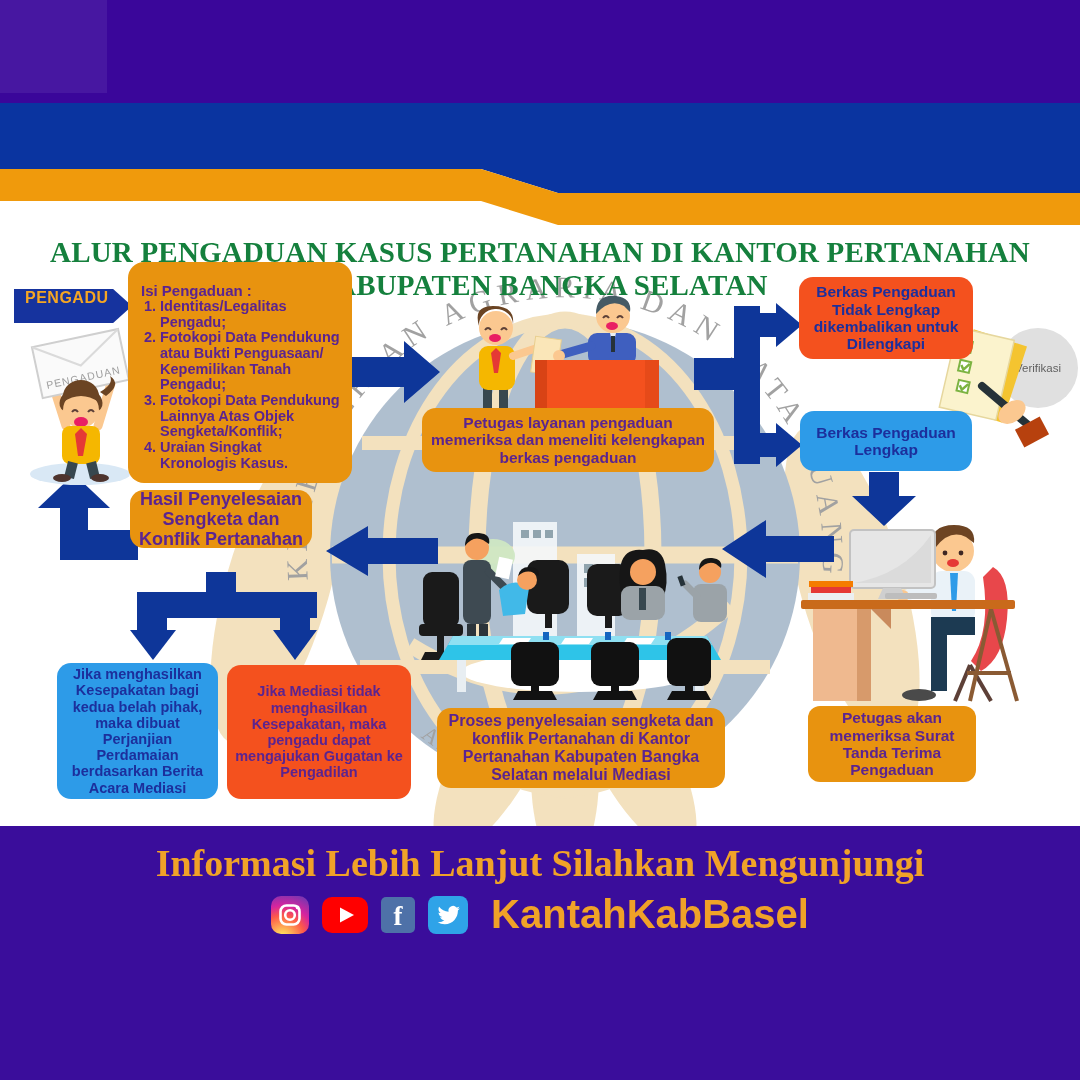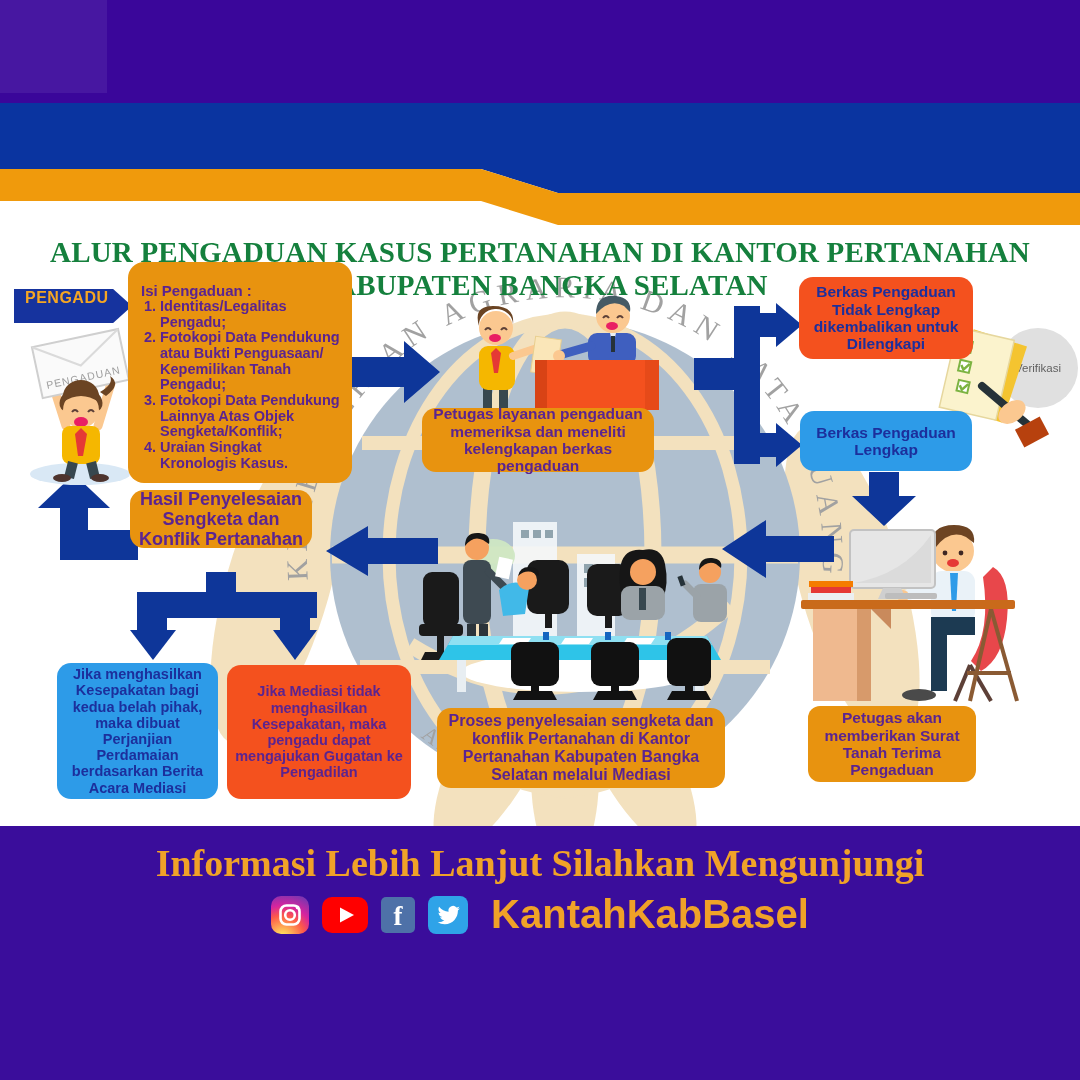--- a/index.html
+++ b/index.html
@@ -34,21 +34,21 @@
   .submit-box li{margin:0;}
 
   .pengadu-banner{left:14px;top:289px;width:118px;height:34px;background:#16339E;z-index:6;
      clip-path:polygon(0 0,84% 0,100% 50%,84% 100%,0 100%);
      display:flex;align-items:flex-start;color:#F5A623;font-weight:800;font-size:16px;
      letter-spacing:.5px;padding-left:11px;box-sizing:border-box;}
 
   .arrow{z-index:4;}
   .arrow polygon,.arrow rect{fill:#0E3699;}
 
-  .check-box{left:422px;top:408px;width:232px;height:64px;font-size:15.5px;}
+  .check-box{left:422px;top:408px;width:292px;height:64px;font-size:15.5px;}
   .incomplete-box{left:799px;top:277px;width:174px;height:82px;font-size:15.5px;}
   .complete-box{left:800px;top:411px;width:172px;height:60px;font-size:15.5px;}
   .receipt-box{left:808px;top:706px;width:168px;height:76px;font-size:15.5px;border-radius:12px;}
   .mediation-box{left:437px;top:708px;width:288px;height:80px;font-size:16px;}
   .result-box{left:130px;top:490px;width:182px;height:58px;font-size:18px;}
   .agreement-box{left:57px;top:663px;width:161px;height:136px;font-size:14.5px;}
   .noagreement-box{left:227px;top:665px;width:184px;height:134px;font-size:14.5px;}
 
   
   .footer{left:0;top:826px;width:1080px;height:254px;background:#3A0D9B;z-index:7;}
@@ -353,21 +353,21 @@
       <rect x="176" y="122" width="48" height="44" rx="9"></rect>
       <rect x="196" y="166" width="8" height="10"></rect>
       <path d="M 178,180 l 44,0 -5,-9 -34,0 z"></path>
       <rect x="252" y="118" width="44" height="48" rx="9"></rect>
       <rect x="270" y="166" width="8" height="10"></rect>
       <path d="M 252,180 l 44,0 -5,-9 -34,0 z"></path>
     </g>
   </svg>
 
   <div class="abs fbox orange txt-purple receipt-box">
-    <span>Petugas akan memberikan Surat Tanah Terima Pengaduan</span>
+    <span>Petugas akan memeriksa Surat Tanda Terima Pengaduan</span>
   </div>
   <div class="abs fbox orange txt-purple mediation-box">
     <span>Proses penyelesaian sengketa dan konflik Pertanahan di Kantor Pertanahan Kabupaten Bangka Selatan melalui Mediasi</span>
   </div>
   <div class="abs fbox orange txt-purple result-box">
     <span>Hasil Penyelesaian Sengketa dan Konflik Pertanahan</span>
   </div>
   <div class="abs fbox bluebox txt-navy agreement-box">
     <span>Jika menghasilkan Kesepakatan bagi kedua belah pihak, maka dibuat Perjanjian Perdamaian berdasarkan Berita Acara Mediasi</span>
   </div>

